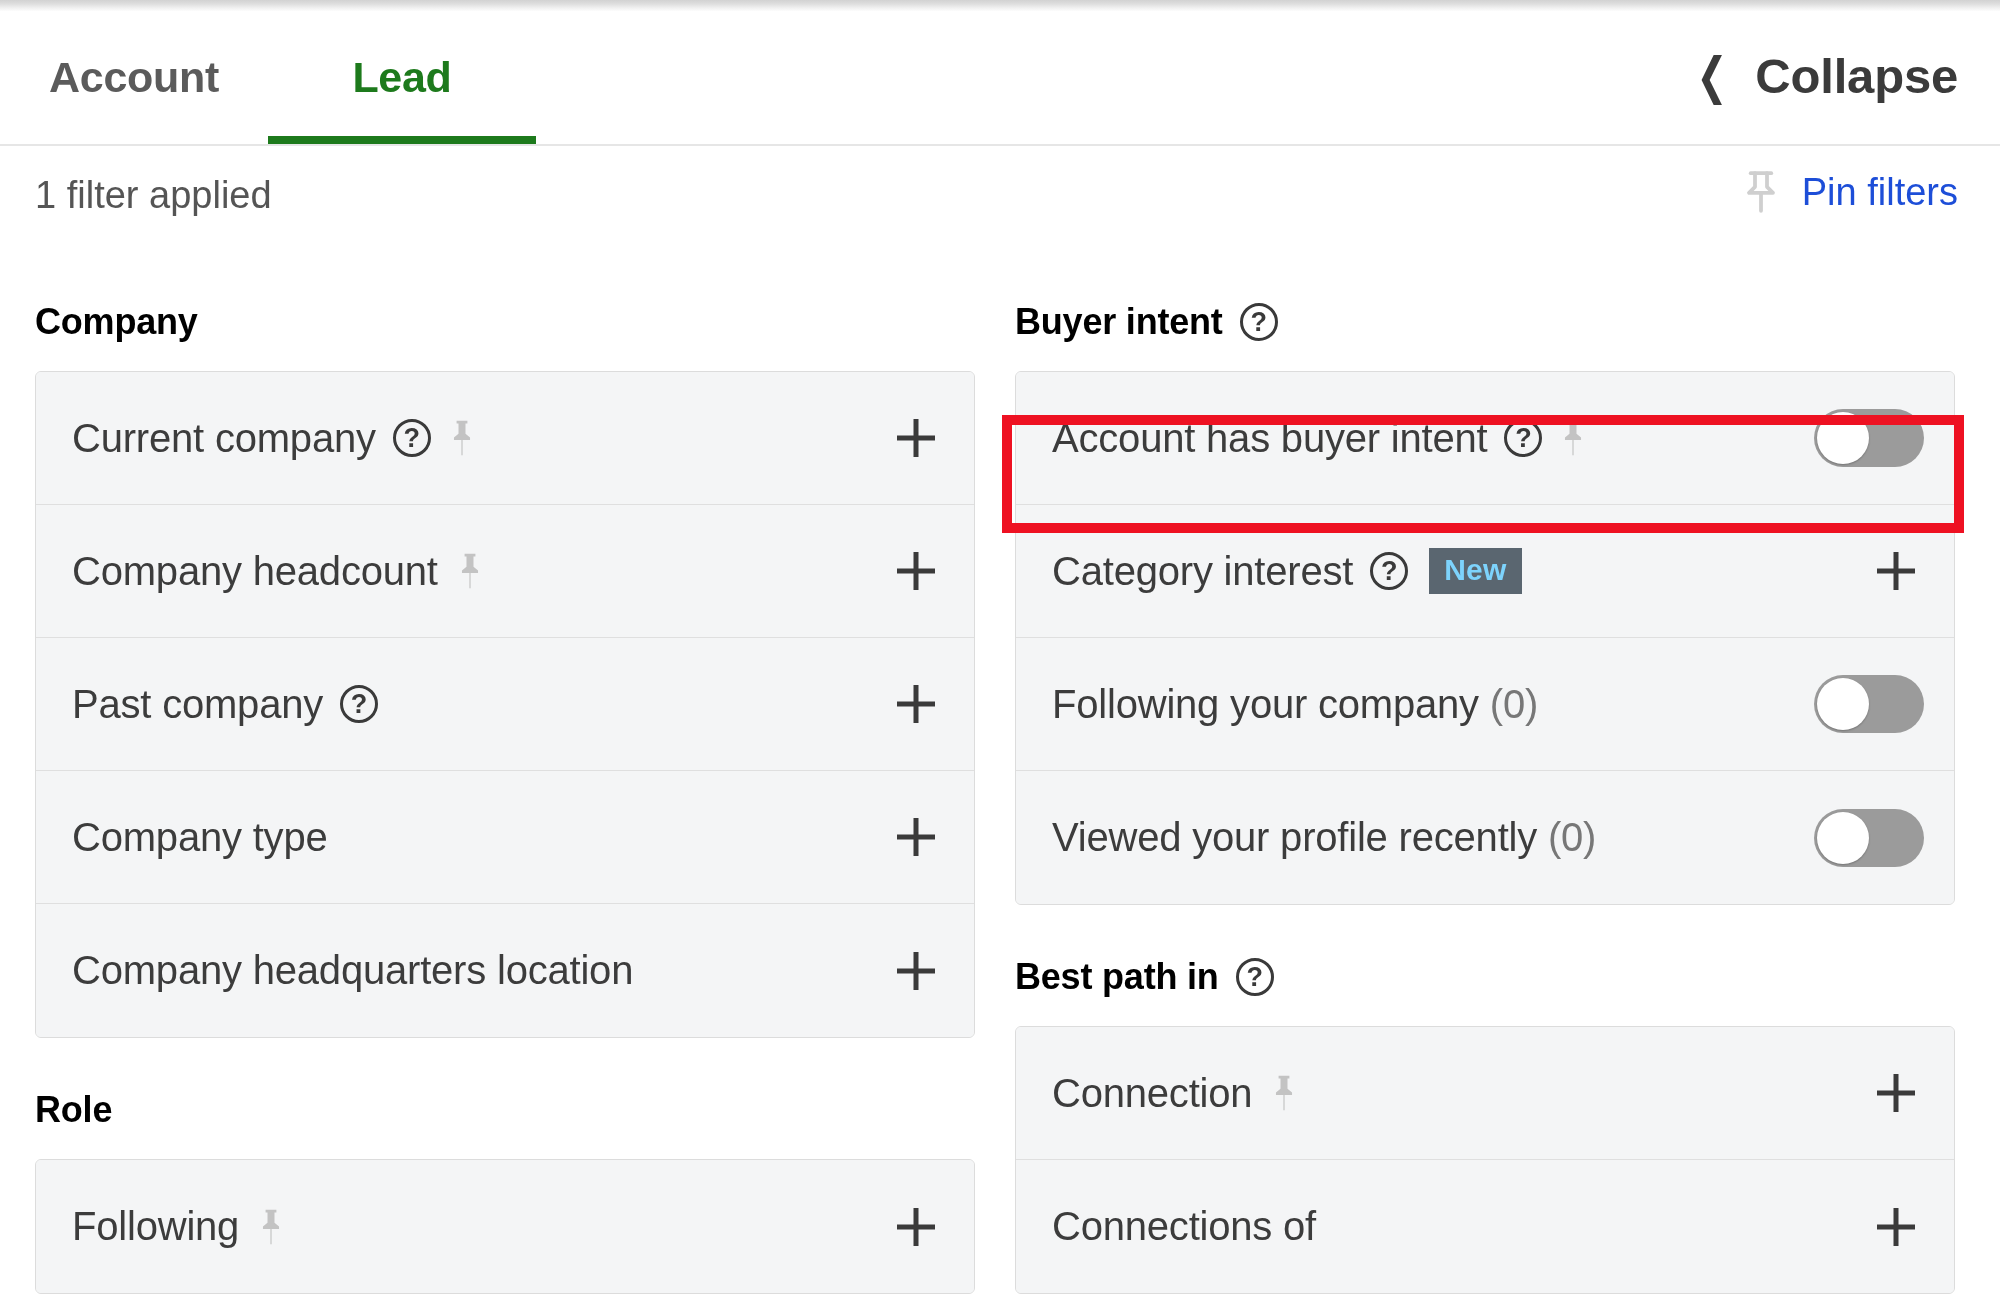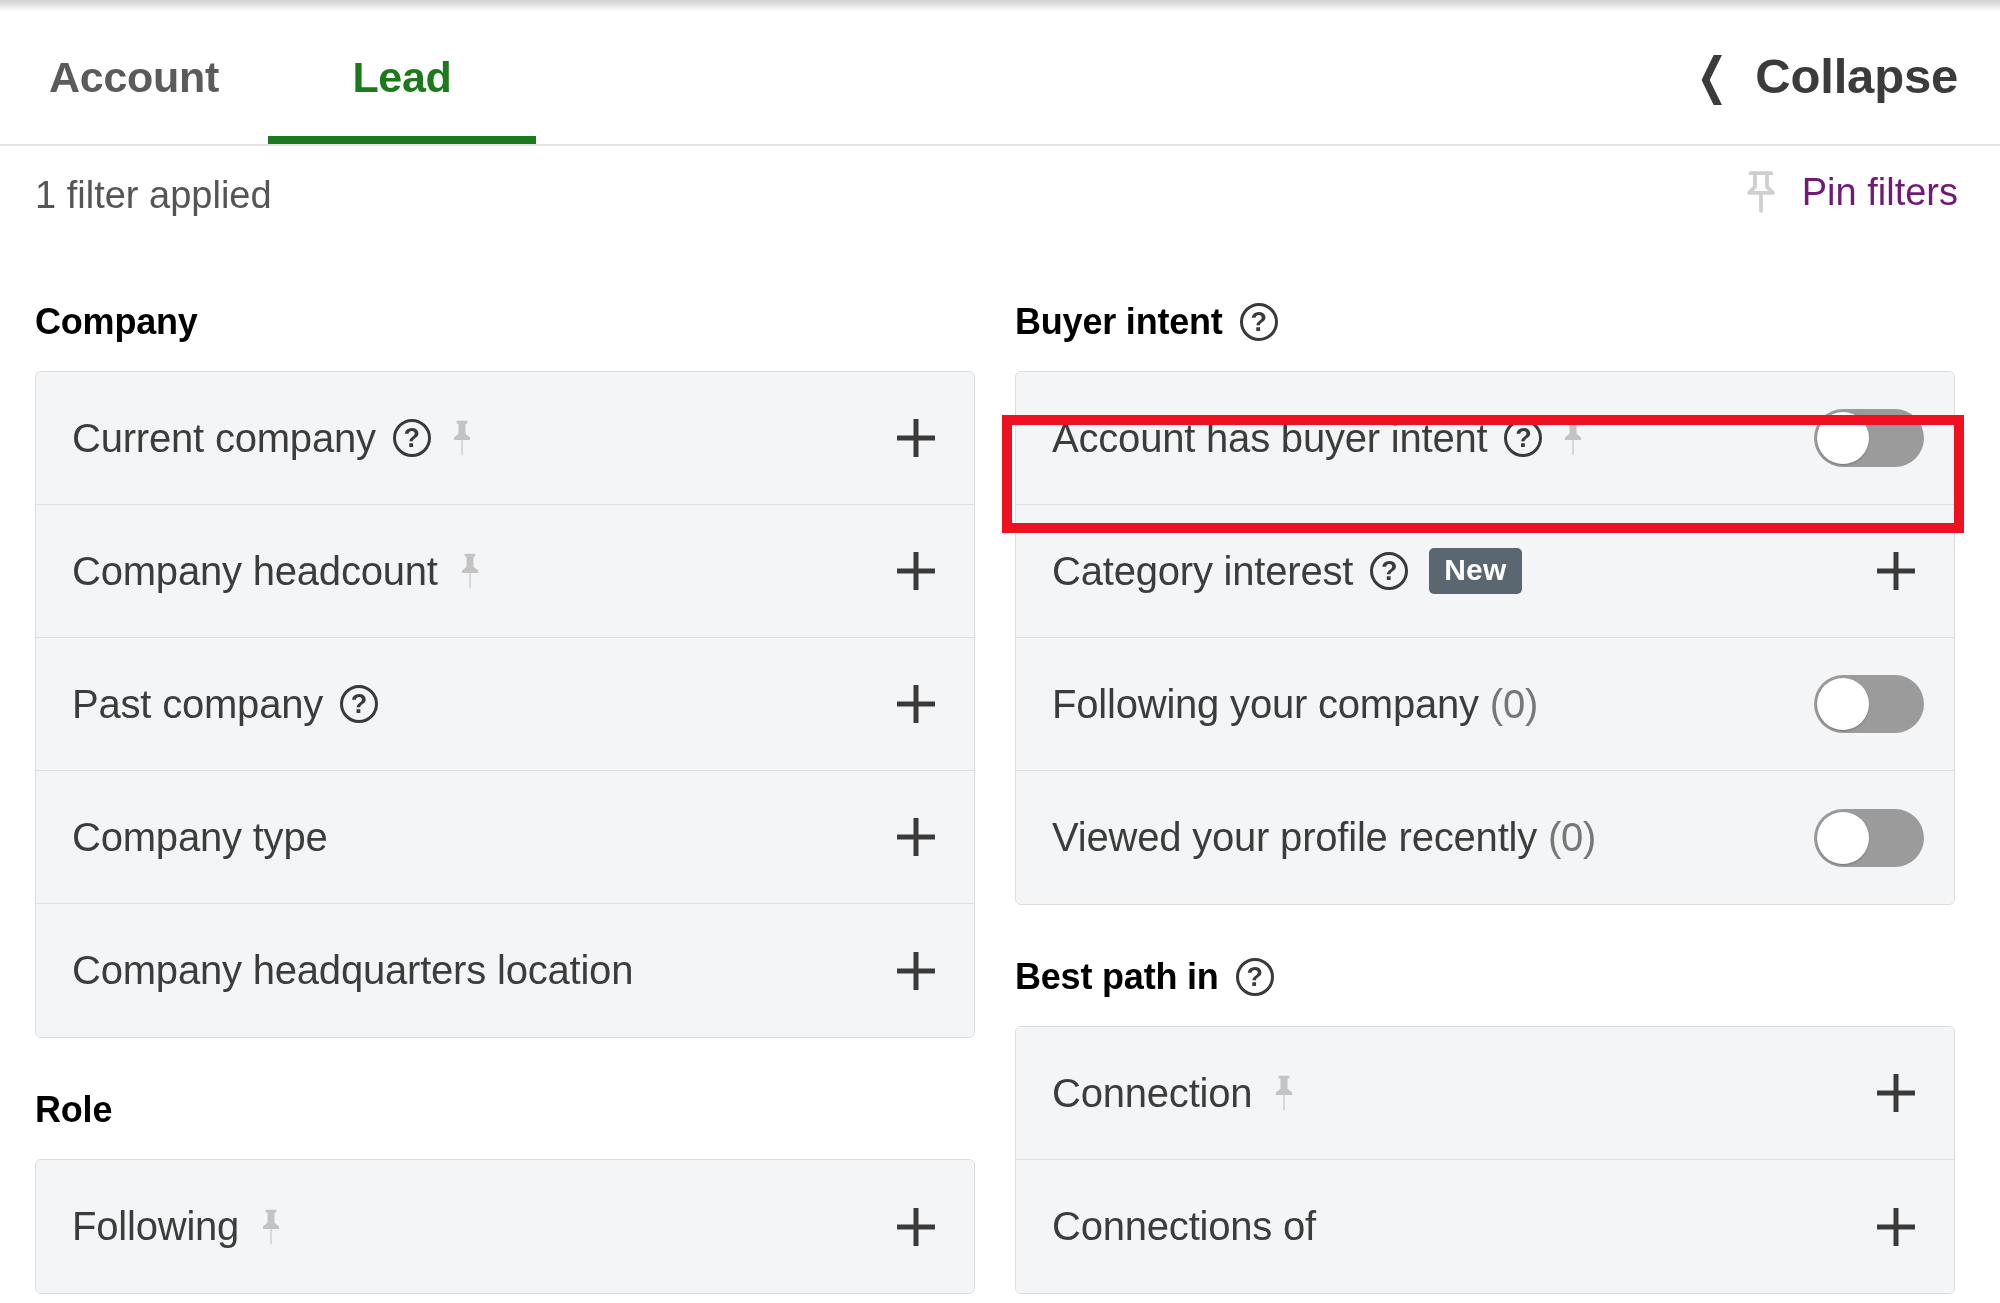--- a/index.html
+++ b/index.html
@@ -103,21 +103,21 @@
     display: flex;
     align-items: center;
     gap: 20px;
     cursor: pointer;
     background: none;
     border: none;
     font-family: "Liberation Sans", sans-serif;
   }
   .pin-filters .pf-label {
     font-size: 38px;
-    color: #701a75;
+    color: #1d4ed8;
   }
 
   
   .col-left {
     position: absolute;
     left: 35px; top: 300px;
     width: 940px;
   }
   .col-right {
     position: absolute;
@@ -226,26 +226,26 @@
     font-family: "Liberation Sans", sans-serif;
   }
 
   
   .pin-icon { width: 30px; height: 38px; flex: none; display: block; }
   .pin-icon-lg { width: 42px; height: 48px; flex: none; display: block; }
 
   
   .new-badge {
     background: #5a6670;
-    color: #ffffff;
+    color: #7dd3fc;
     font-size: 30px;
     font-weight: bold;
     letter-spacing: 0.2px;
     padding: 7px 15px 9px 15px;
-    border-radius: 5px;
+    border-radius: 0;
     line-height: 1;
     white-space: nowrap;
     margin-left: 5px;
   }
 
   
   .red-box {
     position: absolute;
     border: 10px solid #ee1122;
     pointer-events: none;

